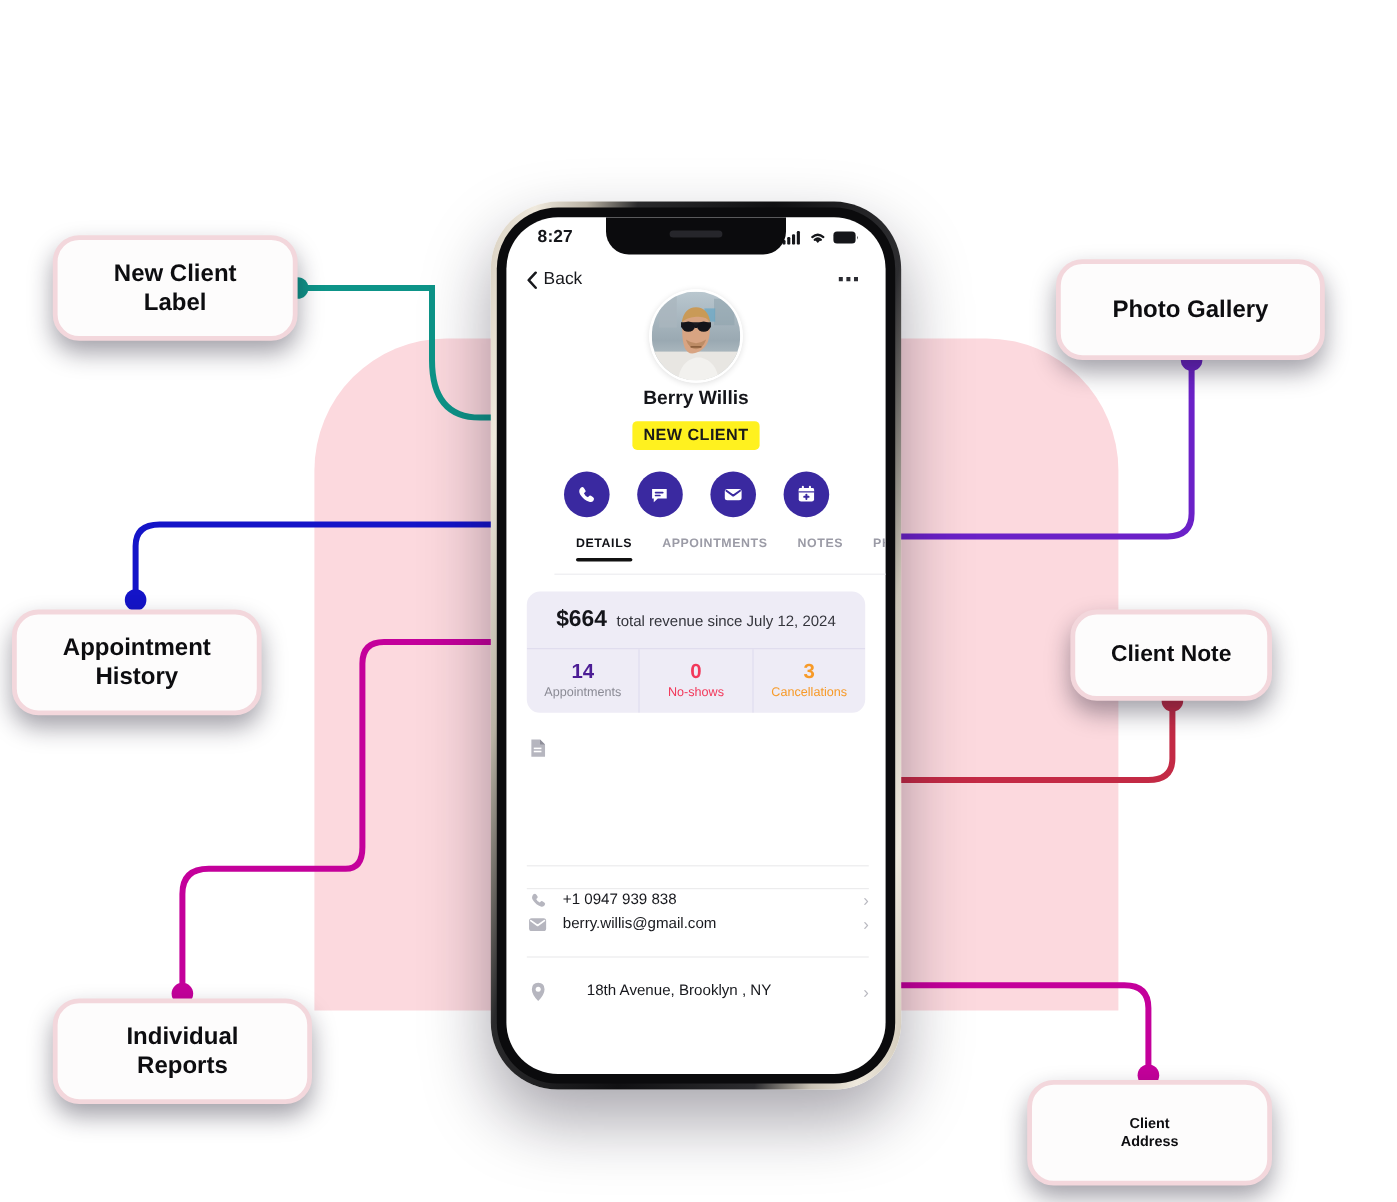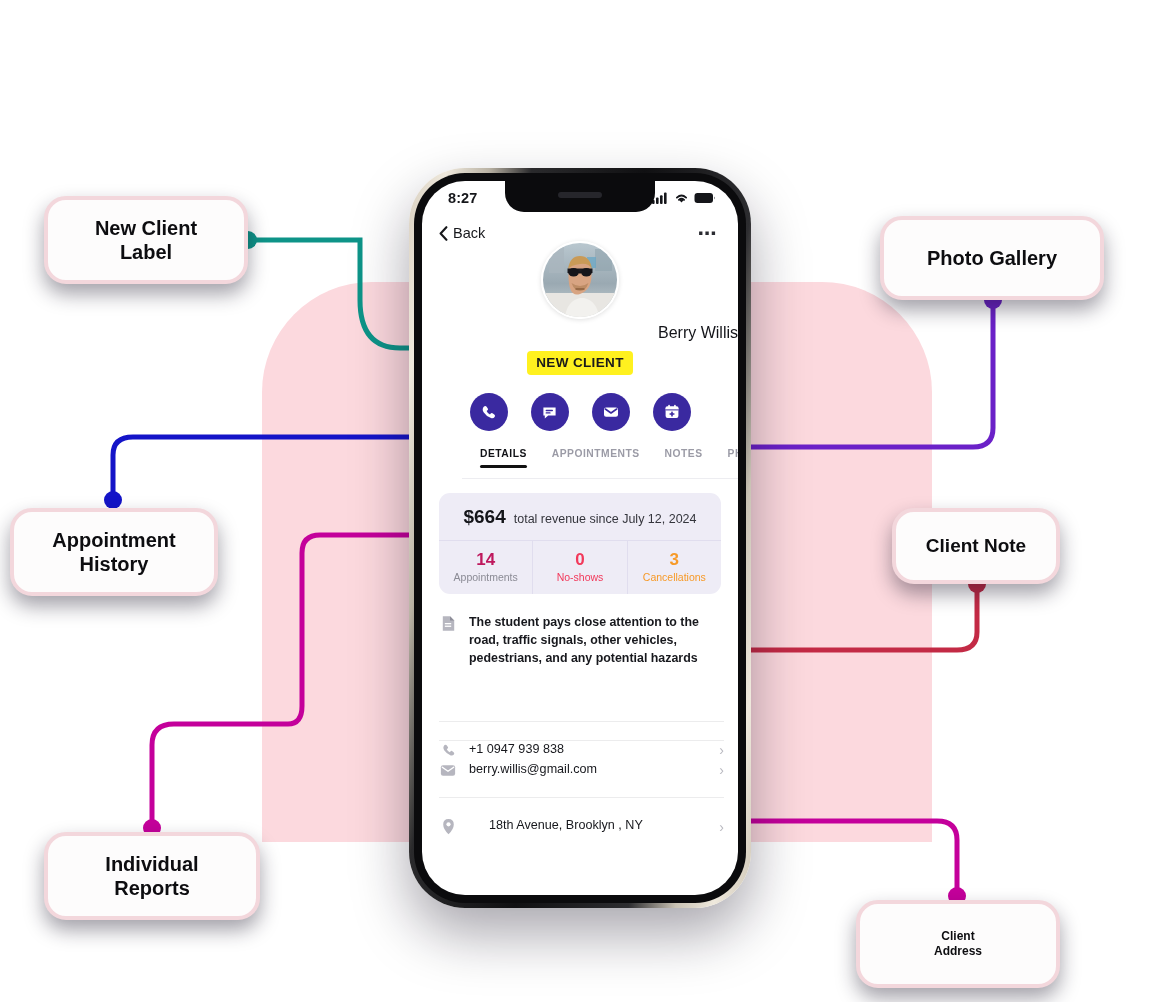--- a/index.html
+++ b/index.html
@@ -42,22 +42,22 @@
       display:flex;align-items:center;justify-content:space-between;
       padding:0 20px 0 17px;box-sizing:border-box;z-index:4;}
   .backbtn{display:flex;align-items:center;gap:5px;font-size:14.5px;
       font-weight:500;color:#17181c;}
   .dots3{font-size:19px;color:#2a2b31;letter-spacing:1.4px;line-height:1;font-weight:700;}
 
   
   .avatar{position:absolute;left:50%;top:60px;transform:translateX(-50%);
       width:74px;height:74px;border-radius:50%;overflow:hidden;
       border:2.5px solid #fff;box-shadow:0 1px 5px rgba(0,0,0,.13);}
-  .cname{position:absolute;left:0;top:143px;width:100%;text-align:right;
-      font-size:16px;font-weight:400;color:#14151a;}
+  .cname{position:absolute;left:0;top:143px;width:100%;text-align:center;
+      font-size:16px;font-weight:700;color:#14151a;}
   .badge-wrap{position:absolute;left:0;top:170px;width:100%;text-align:center;}
   .badge{display:inline-block;background:#fff11f;color:#1a1a1a;
       font-size:13.5px;font-weight:700;letter-spacing:.35px;
       padding:4px 9px 5px;border-radius:4px;}
 
   .actions{position:absolute;left:0;top:212px;width:100%;
       display:flex;justify-content:center;gap:23px;}
   .act{width:38px;height:38px;border-radius:50%;background:#3a29a0;
       display:flex;align-items:center;justify-content:center;}
 
@@ -249,21 +249,21 @@
         <div class="tab">PHOTOS</div>
       </div>
 
       <div class="stats">
         <div class="rev">
           <span class="amt">$664</span>
           <span class="txt">total revenue since July 12, 2024</span>
         </div>
         <div class="srow">
           <div class="scell">
-            <div class="snum" style="color:#be185d">14</div>
+            <div class="snum" style="color:#4c1d95">14</div>
             <div class="slab" style="color:#8b8b95">Appointments</div>
           </div>
           <div class="scell">
             <div class="snum" style="color:#f2385a">0</div>
             <div class="slab" style="color:#f2385a">No-shows</div>
           </div>
           <div class="scell">
             <div class="snum" style="color:#f79a28">3</div>
             <div class="slab" style="color:#f79a28">Cancellations</div>
           </div>
@@ -272,21 +272,20 @@
 
       <div class="lrow" style="top:420px;border-top:none;">
         <div class="lico">
           <svg width="15" height="17" viewBox="0 0 15 17">
             <path d="M1.8 1.3 h7.2 l4.2 4.2 v10.2 h-11.4 z" fill="#b6b6bf"></path>
             <path d="M9 1.3 v4.2 h4.2 z" fill="#8e8e99"></path>
             <rect x="3.8" y="8" width="6.4" height="1.3" fill="#fff"></rect>
             <rect x="3.8" y="10.6" width="6.4" height="1.3" fill="#fff"></rect>
           </svg>
         </div>
-        <div class="ltxt note">The student pays close attention to the road, traffic signals, other vehicles, pedestrians, and any potential hazards</div>
       </div>
 
       <div class="lrow" style="top:504px;align-items:center;padding-top:0;height:55px;margin-top:36px;">
         <div class="lico">
           <svg width="15" height="15" viewBox="0 0 17 17">
             <path d="M4 2.4 q1.6-1.1 2.6 .3 l1.2 1.8 q.7 1-.3 1.8 l-.9 .7 q.9 2.3 3.4 3.4 l.7-.9 q.8-1 1.8-.3 l1.8 1.2 q1.4 1 .3 2.6 q-1.3 1.8-3.6 1.1 Q6.6 12.6 3.6 8.2 Q1.6 5 4 2.4 z" fill="#b6b6bf"></path>
           </svg>
         </div>
         <div class="ltxt">+1 0947 939 838</div>
         <div class="chev">›</div>

